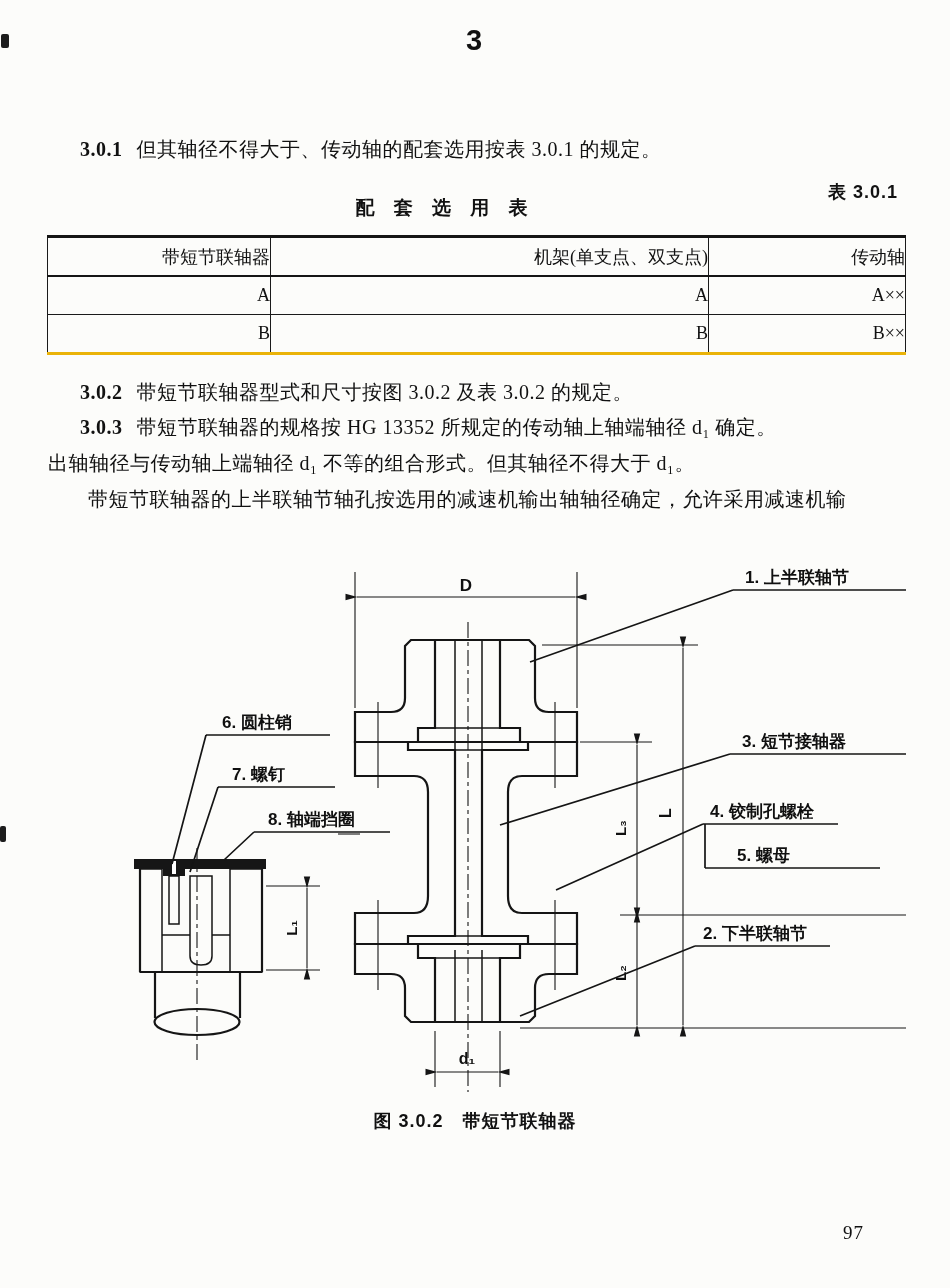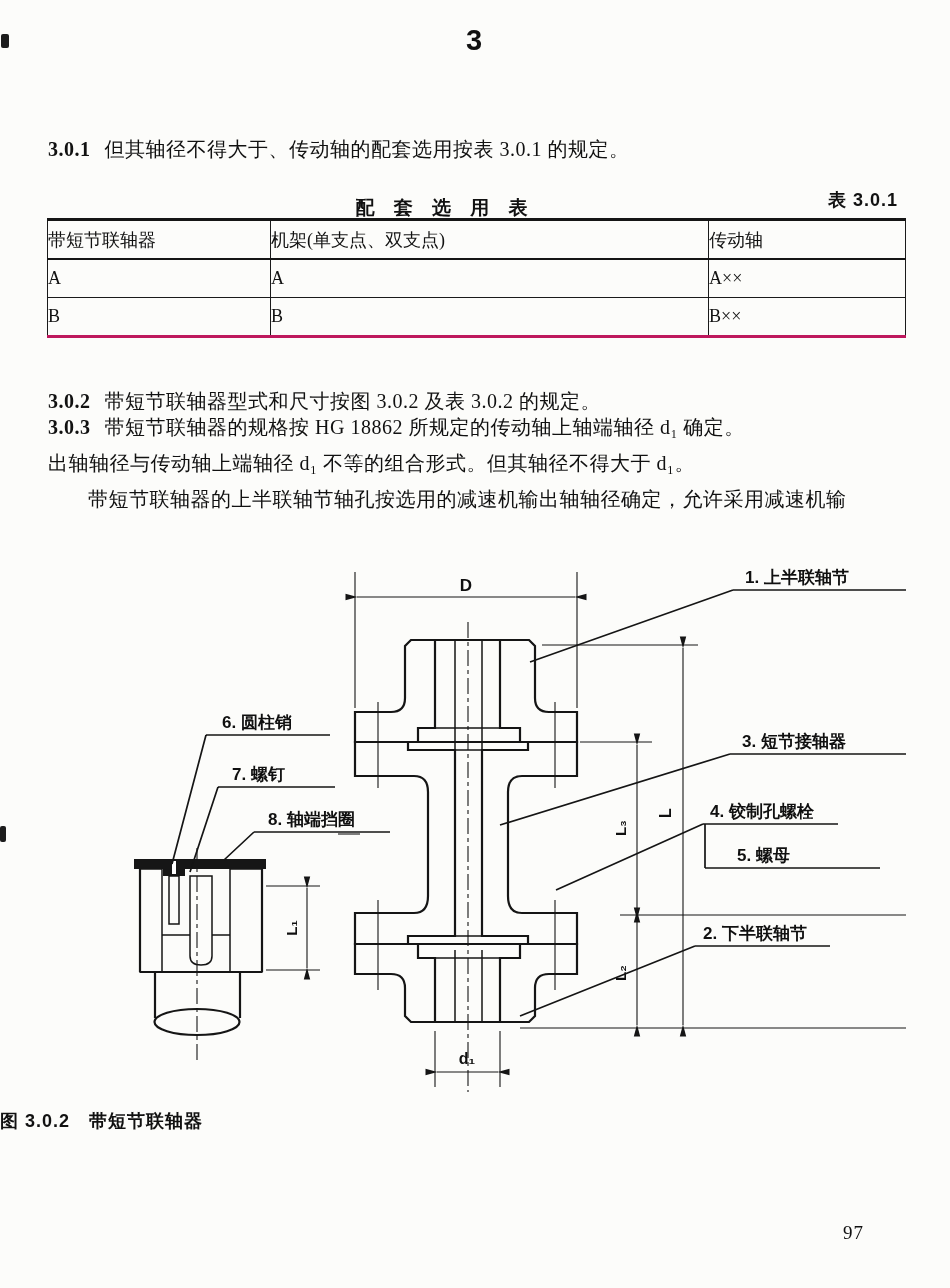--- a/index.html
+++ b/index.html
@@ -1,31 +1,31 @@
 <!DOCTYPE html>
 <html><head>
 <meta charset="utf-8">
 <style>
   html,body{margin:0;padding:0;background:#888;}
   .page{position:relative;width:950px;height:1288px;background:#fcfcfa;color:#111;
         font-family:"Liberation Serif",serif;overflow:hidden;margin:0 auto;}
   .title{position:absolute;top:24px;left:0;width:950px;display:flex;justify-content:center;gap:26px;
          font-family:"Liberation Sans",sans-serif;font-weight:bold;font-size:29px;letter-spacing:2px;}
   .para{position:absolute;left:48px;width:862px;font-size:20px;line-height:36px;letter-spacing:0.5px;}
-  .pnum{font-weight:bold;margin-right:14px;}
+  .pnum{font-weight:bold;margin-right:14px;margin-left:32px;}
   .tbl-title{position:absolute;top:195px;left:0;width:890px;text-align:center;
              font-weight:bold;font-size:19px;letter-spacing:7px;font-family:"Liberation Sans",sans-serif;}
-  .tbl-ref{position:absolute;top:188px;right:52px;font-weight:bold;font-size:18px;
+  .tbl-ref{position:absolute;top:180px;right:52px;font-weight:bold;font-size:18px;
            font-family:"Liberation Sans",sans-serif;letter-spacing:1px;}
-  table.sel{position:absolute;top:218px;left:47px;width:858px;border-collapse:collapse;table-layout:fixed;
-            font-size:18px;text-align:left;
-            border-top:3px solid #151515;border-bottom:3px solid #be185d;}
+  table.sel{position:absolute;top:235px;left:47px;width:858px;border-collapse:collapse;table-layout:fixed;
+            font-size:18px;text-align:right;
+            border-top:3px solid #151515;border-bottom:3px solid #eab308;}
   table.sel td,table.sel th{border:1.6px solid #1a1a1a;height:37px;font-weight:normal;padding:0;}
   table.sel tr.hdr td{border-bottom:2.2px solid #151515;}
-  .caption{position:absolute;top:1109px;left:0;width:950px;text-align:left;
+  .caption{position:absolute;top:1109px;left:0;width:950px;text-align:center;
            font-family:"Liberation Sans",sans-serif;font-weight:bold;font-size:18px;letter-spacing:1px;}
   .pageno{position:absolute;top:1222px;left:843px;font-size:19px;letter-spacing:1px;}
   .artifact-a{position:absolute;left:0;top:826px;width:6px;height:16px;background:#1c1c1c;border-radius:2px;}
   .artifact-b{position:absolute;left:1px;top:34px;width:8px;height:14px;background:#1c1c1c;border-radius:2px;}
   svg.fig{position:absolute;left:0;top:0;width:950px;height:1288px;}
   svg.fig text{font-family:"Liberation Sans",sans-serif;font-weight:bold;fill:#101010;}
   .outl{stroke:#151515;stroke-width:2.2;fill:none;}
   .thin{stroke:#151515;stroke-width:1.1;fill:none;}
   .mid{stroke:#151515;stroke-width:1.5;fill:none;}
   .lead{stroke:#151515;stroke-width:1.7;fill:none;}
@@ -68,25 +68,25 @@
       <td>A××</td>
     </tr>
     <tr>
       <td>B</td>
       <td>B</td>
       <td>B××</td>
     </tr>
   </tbody>
     </table>
 
-  <div class="para" style="top:383px">
+  <div class="para" style="top:374px">
     <span class="pnum">3.0.2</span><span>带短节联轴器型式和尺寸按图 3.0.2 及表 3.0.2 的规定。</span>
   </div>
   <div class="para" style="top:409px">
-    <span class="pnum">3.0.3</span><span>带短节联轴器的规格按 HG 18862 所规定的传动轴上轴端轴径 d₁ 确定。</span>
+    <span class="pnum">3.0.3</span><span>带短节联轴器的规格按 HG 13352 所规定的传动轴上轴端轴径 d₁ 确定。</span>
   </div>
   <div class="para" style="top:445px">
     <div>出轴轴径与传动轴上端轴径 d₁ 不等的组合形式。但其轴径不得大于 d₁。</div>
     <div style="text-indent:2em">带短节联轴器的上半联轴节轴孔按选用的减速机输出轴轴径确定，允许采用减速机输</div>
   </div>
 
   <svg class="fig" viewBox="0 0 950 1288">
     <defs>
       <pattern id="hA" patternUnits="userSpaceOnUse" width="9" height="9">
         <path d="M0 9 L9 0" stroke="#222" stroke-width="1.2"></path>

